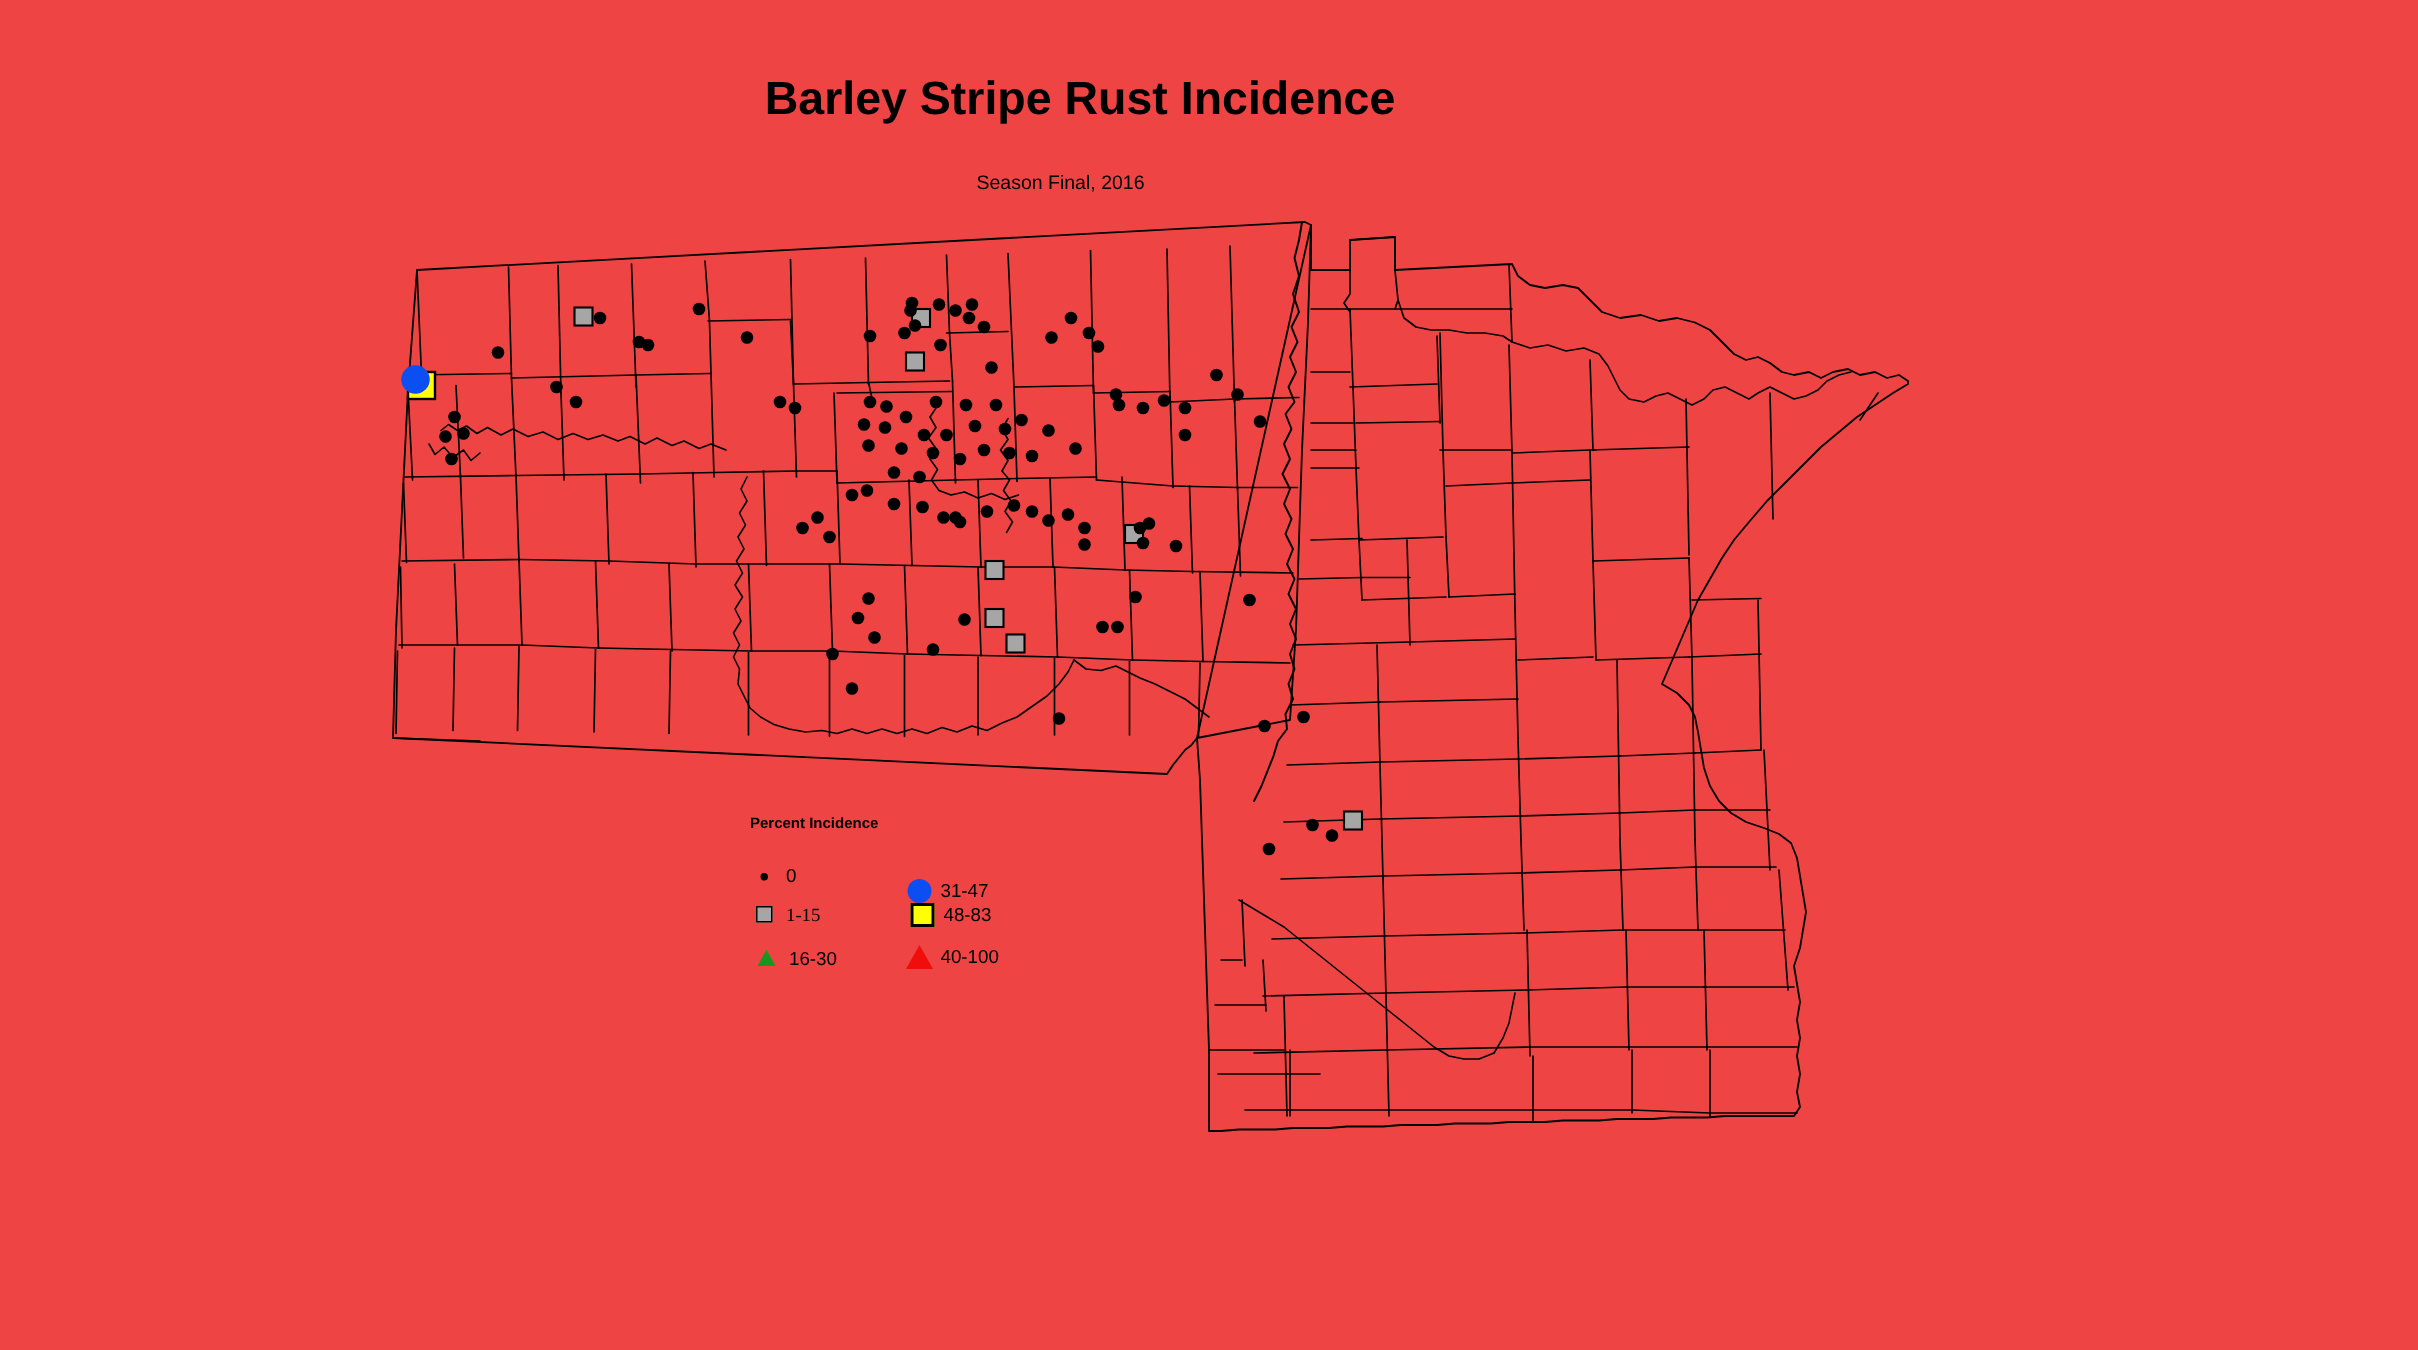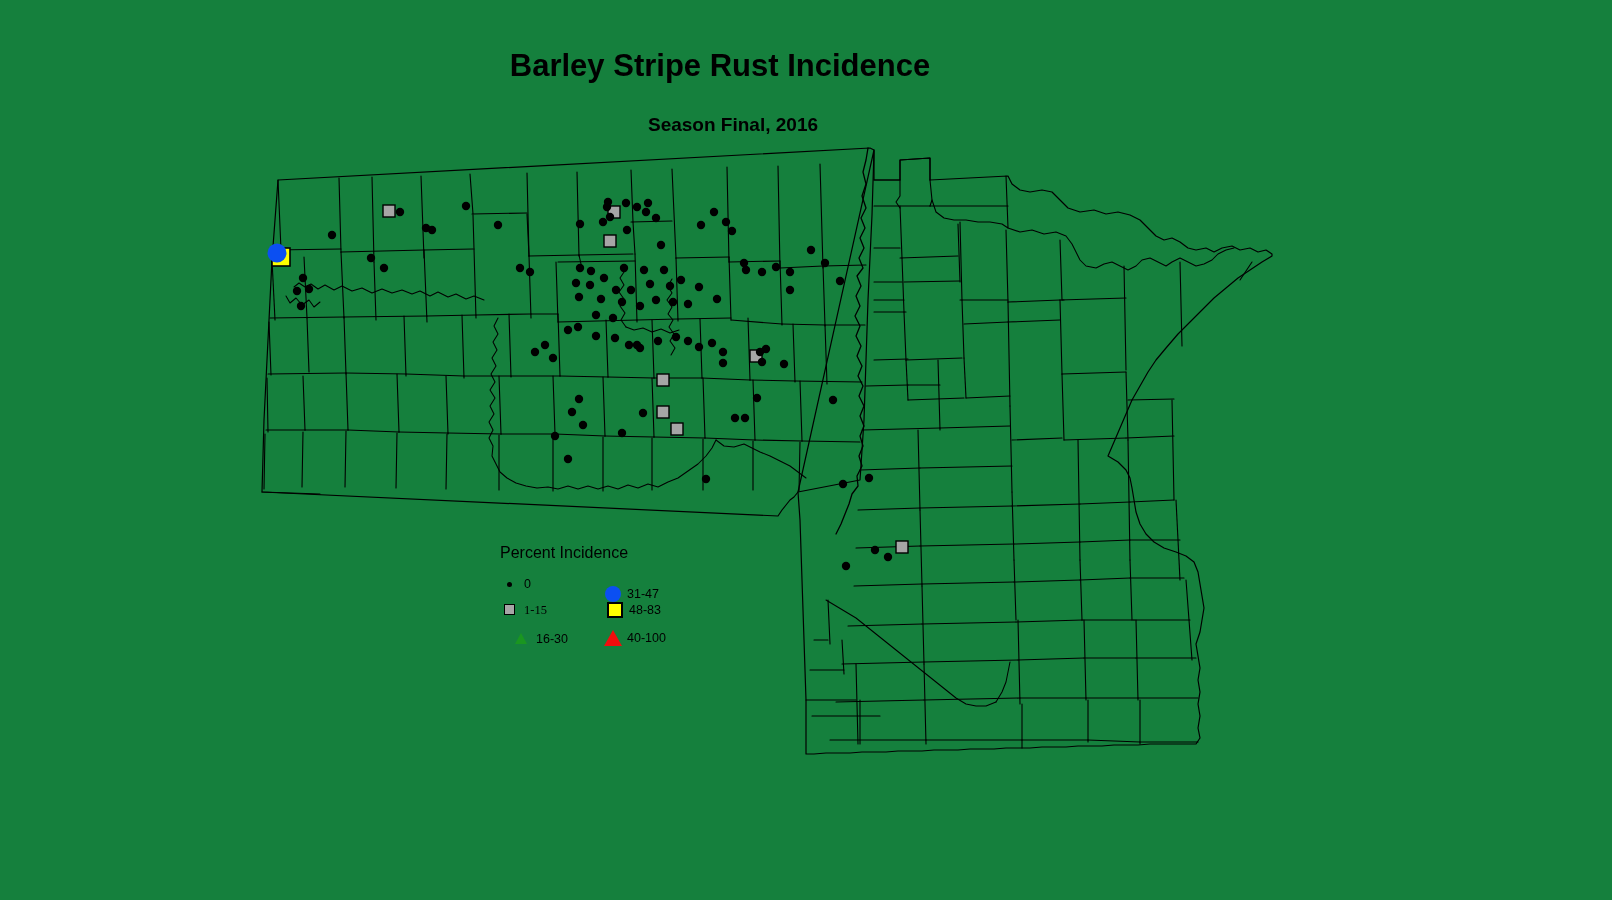--- a/index.html
+++ b/index.html
@@ -12,43 +12,42 @@
     height: 900px;
     font-family: "Liberation Sans", sans-serif;
     overflow: hidden;
     position: relative;
   }
   #figure {
     position: absolute;
     left: 0; top: 0;
     width: 1612px;
     height: 900px;
-    background: #15803d;
+    background: #ef4444;
   }
   #title {
     position: absolute;
     left: 0;
     top: 48px;
     width: 1440px;
     text-align: center;
     font-size: 31px;
     font-weight: bold;
     color: #000000;
     letter-spacing: 0px;
   }
   #subtitle {
     position: absolute;
     left: 0;
     top: 114px;
     width: 1414px;
     text-align: center;
-    font-size: 19px;
-    font-weight: bold;
+    font-size: 13px;
+    font-weight: normal;
     color: #000000;
-    margin-left: 26px;
   }
   #map-area {
     position: absolute;
     left: 0;
     top: 0;
     width: 1612px;
     height: 900px;
   }
   svg.map-svg {
     position: absolute;
@@ -62,22 +61,22 @@
     position: absolute;
     left: 500px;
     top: 544px;
     width: 230px;
     height: 120px;
   }
   #legend-title {
     position: absolute;
     left: 0px;
     top: 0px;
-    font-size: 16px;
-    font-weight: normal;
+    font-size: 10px;
+    font-weight: bold;
     color: #000;
     white-space: nowrap;
   }
   .legend-item {
     position: absolute;
     height: 20px;
     display: flex;
     align-items: center;
   }
   .legend-sym {
@@ -563,21 +562,21 @@
       <span class="legend-label">0</span>
     </div>
 
     <div class="legend-item" style="left:0px; top:56px;font-family:Liberation Serif, serif;">
       <span class="legend-sym">
           <span class="sym-square"></span>
         </span>
       <span class="legend-label">1-15</span>
     </div>
 
-    <div class="legend-item" style="left:12px; top:85px;">
+    <div class="legend-item" style="left:2px; top:85px;">
       <span class="legend-sym">
           <span class="sym-tri-green"></span>
         </span>
       <span class="legend-label">16-30</span>
     </div>
 
     <div class="legend-item" style="left:103px; top:40px;">
       <span class="legend-sym">
           <span class="sym-circle-blue"></span>
         </span>

